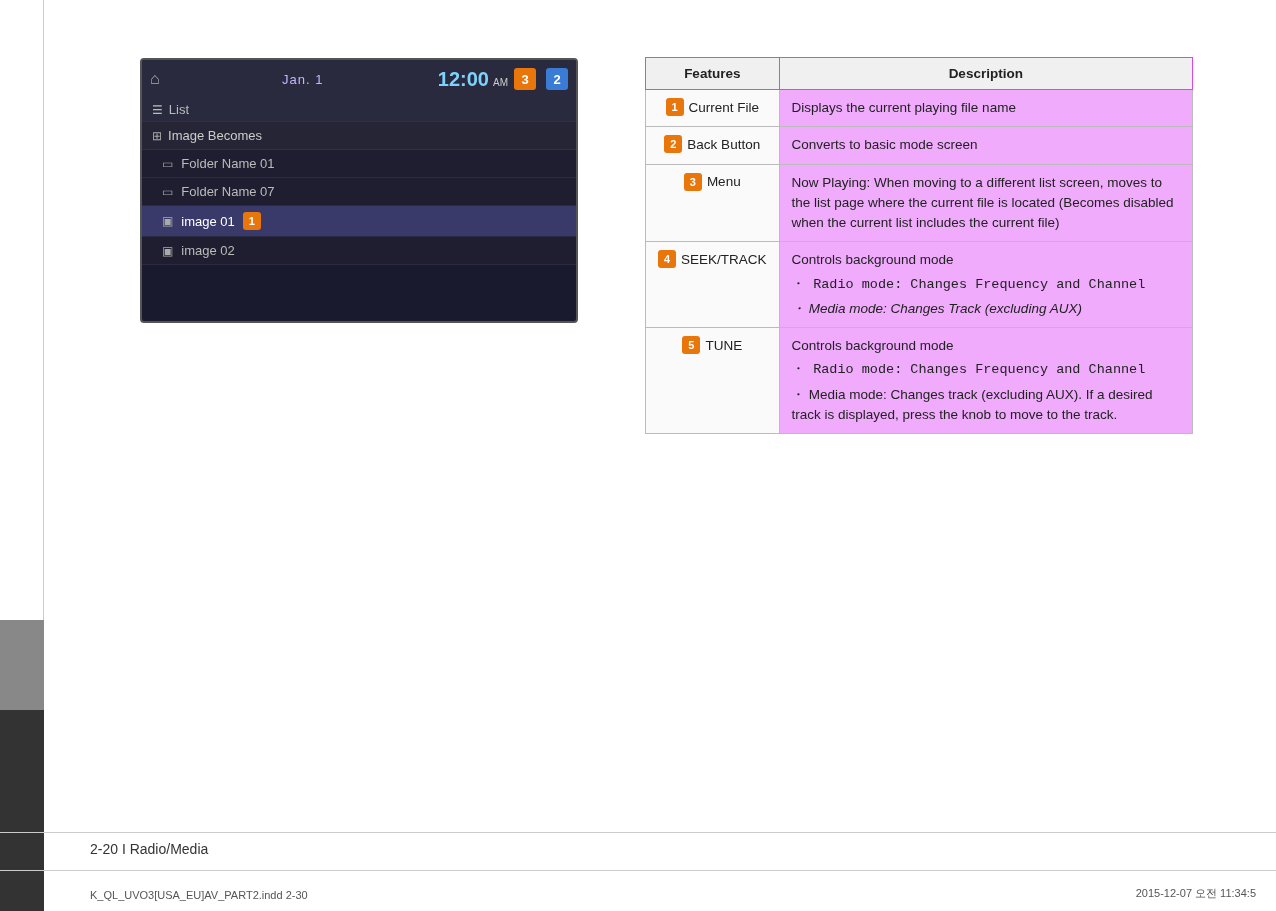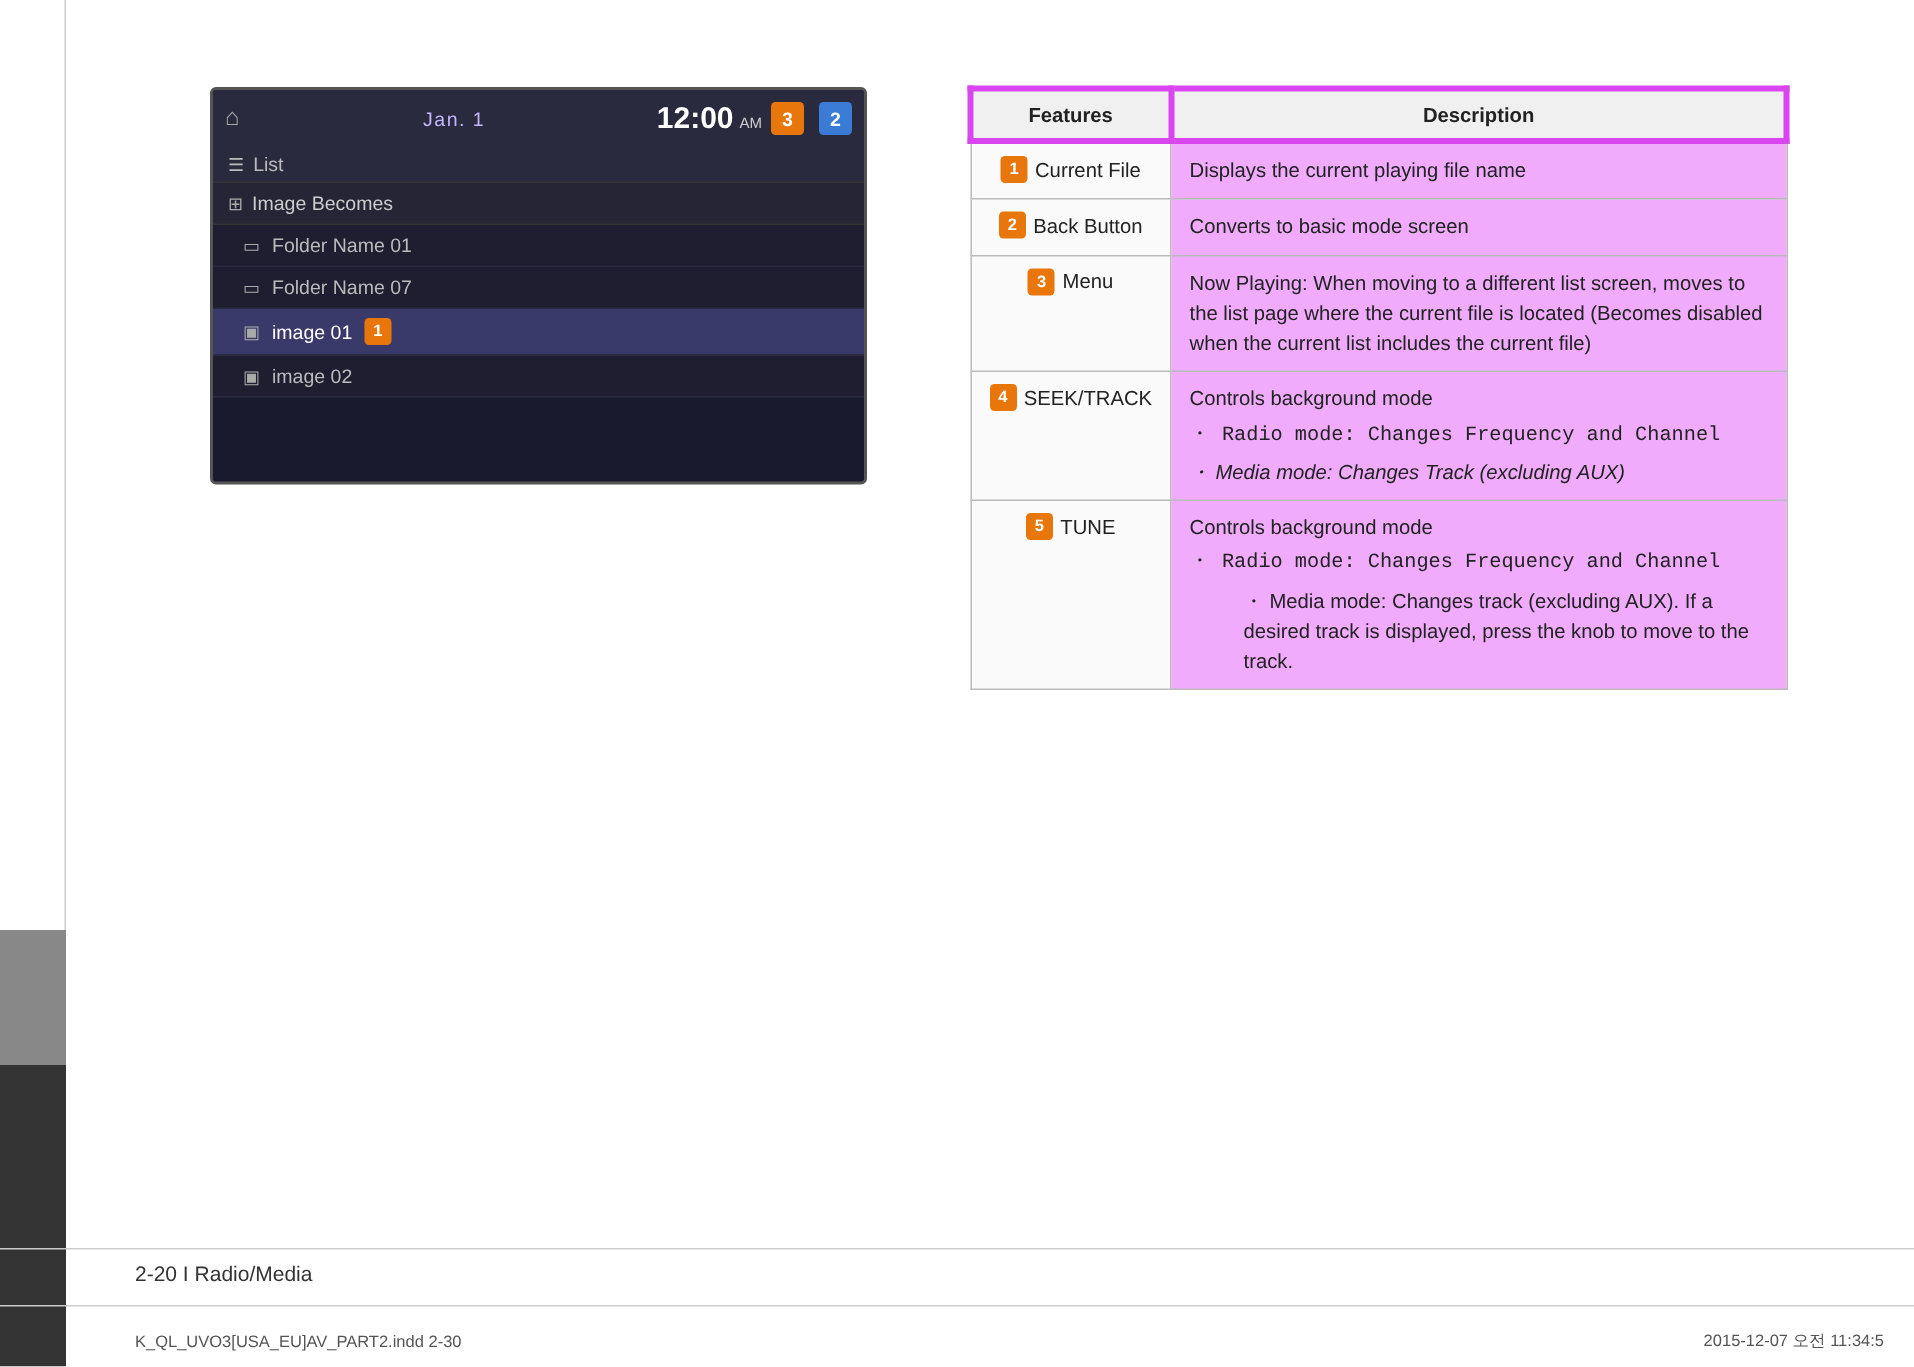--- a/index.html
+++ b/index.html
@@ -58,21 +58,21 @@
       margin-right: 8px;
     }
     .screen-date {
       color: #c4b5fd;
       font-size: 13px;
       flex: 1;
       text-align: center;
       letter-spacing: 1px;
     }
     .screen-time {
-      color: #ffffff;
+      color: #7dd3fc;
       font-size: 20px;
       font-weight: bold;
       margin-right: 4px;
     }
     .screen-time-am {
       color: #ccc;
       font-size: 10px;
       vertical-align: super;
     }
     .badge {
@@ -163,21 +163,21 @@
       top: 57px;
       width: 548px;
     }
     table {
       width: 100%;
       border-collapse: collapse;
       font-size: 13.5px;
     }
     table th {
       background: #f0f0f0;
-      border: 4px solid #d946ef;
+      border: 1px solid #d946ef;
       padding: 8px 12px;
       text-align: center;
       font-weight: bold;
     }
     table td {
       border: 1px solid #bbb;
       padding: 8px 12px;
       vertical-align: top;
     }
     .feature-cell {
@@ -378,21 +378,21 @@
       <tr>
         <td class="feature-cell">
           <div class="feature-wrap">
             <span class="num-badge">5</span>
             <span>TUNE</span>
           </div>
         </td>
         <td class="desc-cell">
           <div>Controls background mode</div>
           <div style="font-family:'Courier New',monospace; margin-top:4px;">・ Radio mode: Changes Frequency and Channel</div>
-          <div style="margin-top:4px;margin-left:36px;">・ Media mode: Changes track (excluding AUX). If a desired track is displayed, press the knob to move to the track.</div>
+          <div style="margin-top:4px;">・ Media mode: Changes track (excluding AUX). If a desired track is displayed, press the knob to move to the track.</div>
         </td>
       </tr>
     </tbody>
   </table>
 </div>
 
 <div class="footer-bar"></div>
 <div class="footer-text">2-20 I Radio/Media</div>
 <div class="footer-bottom-bar"></div>
 <div class="footer-filename">K_QL_UVO3[USA_EU]AV_PART2.indd   2-30</div>

